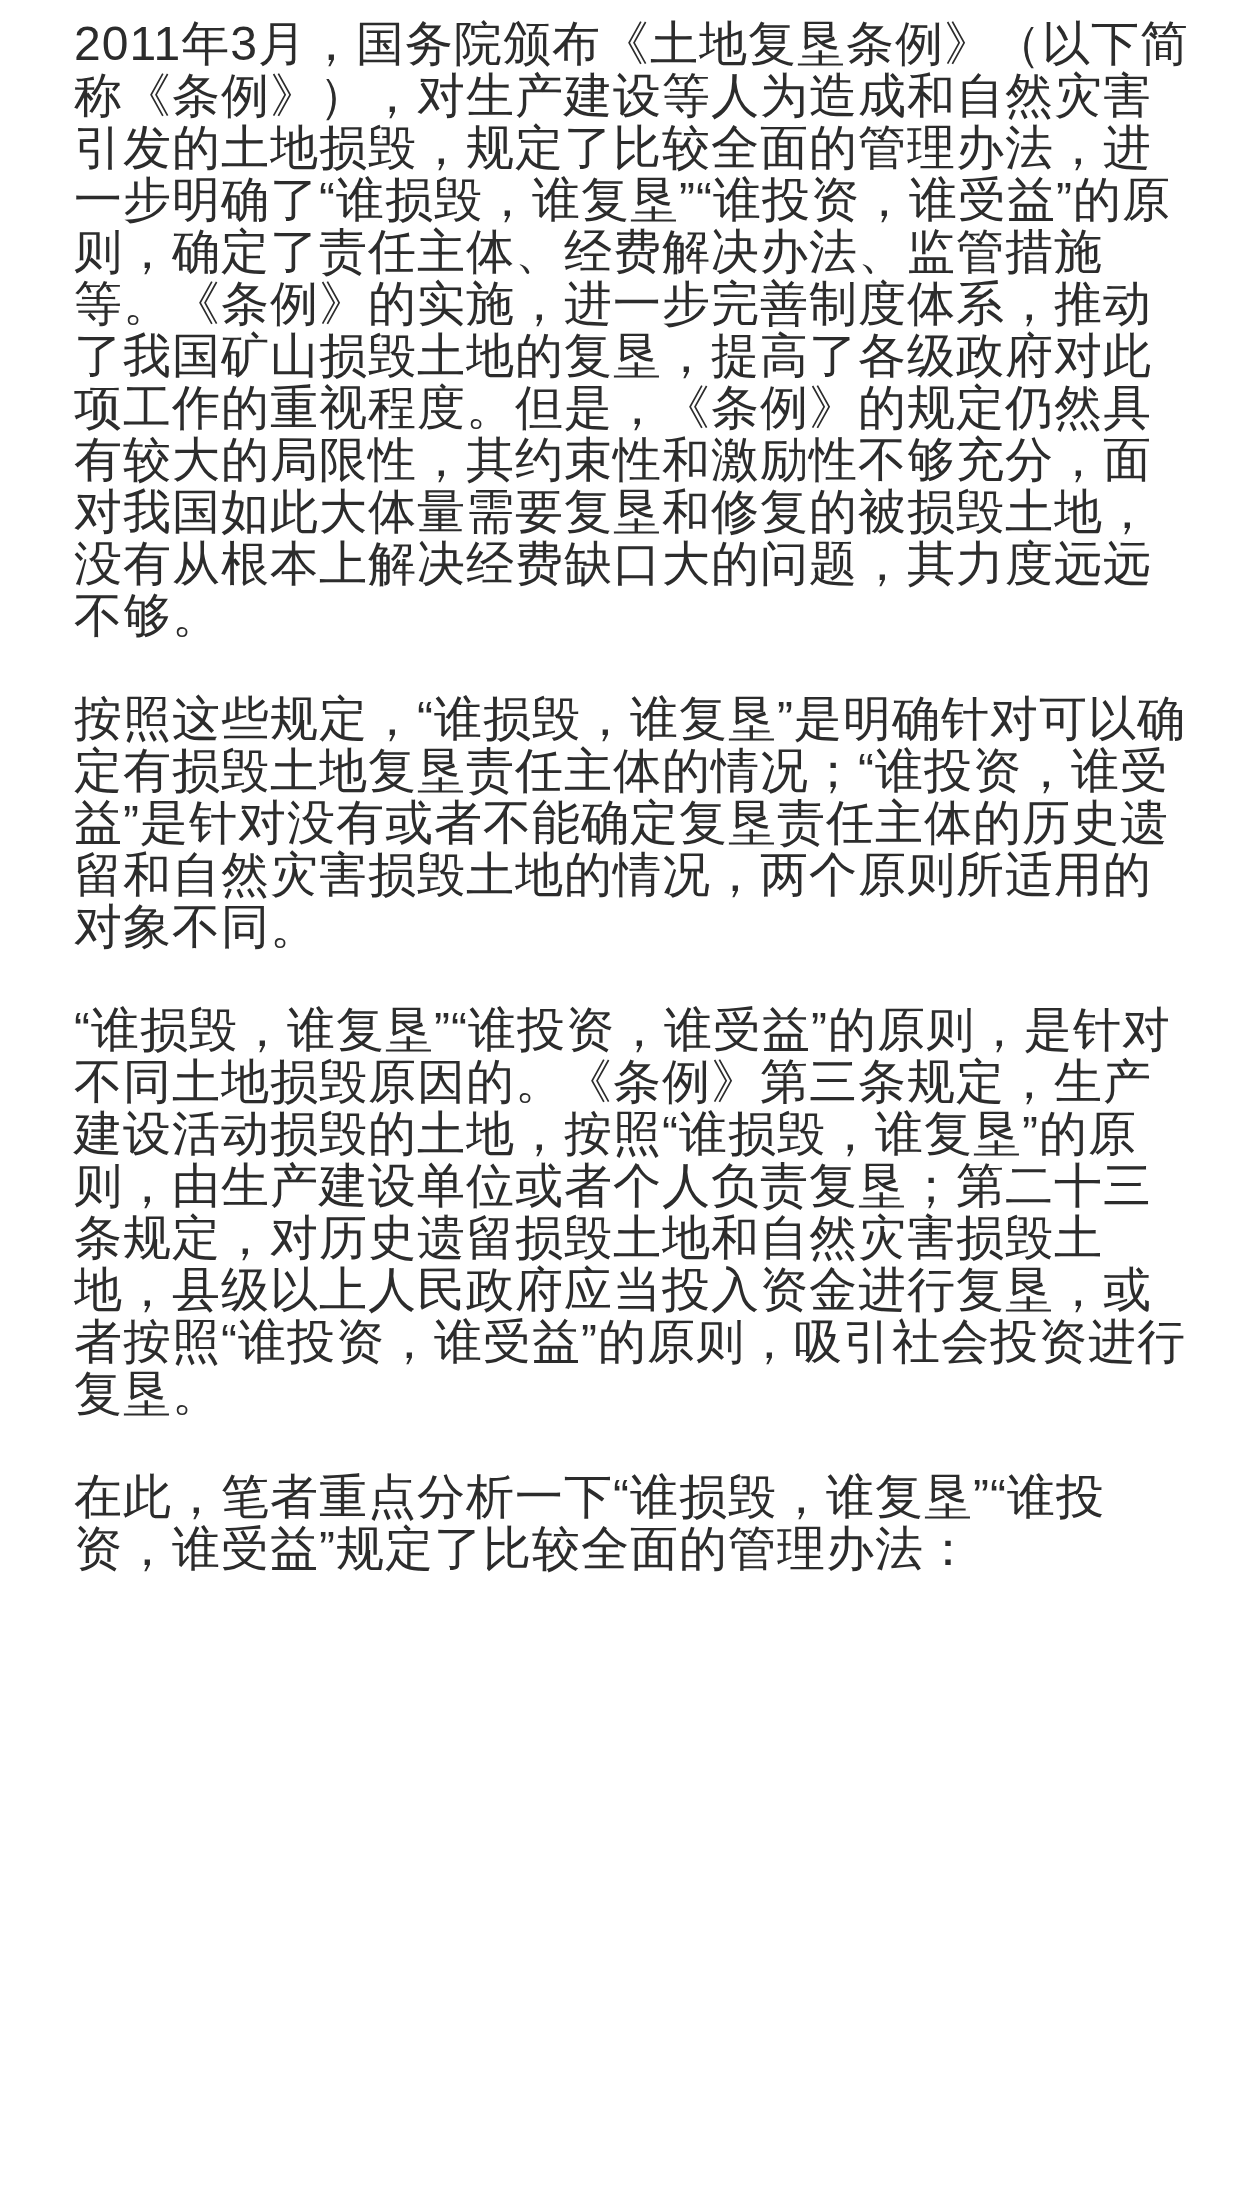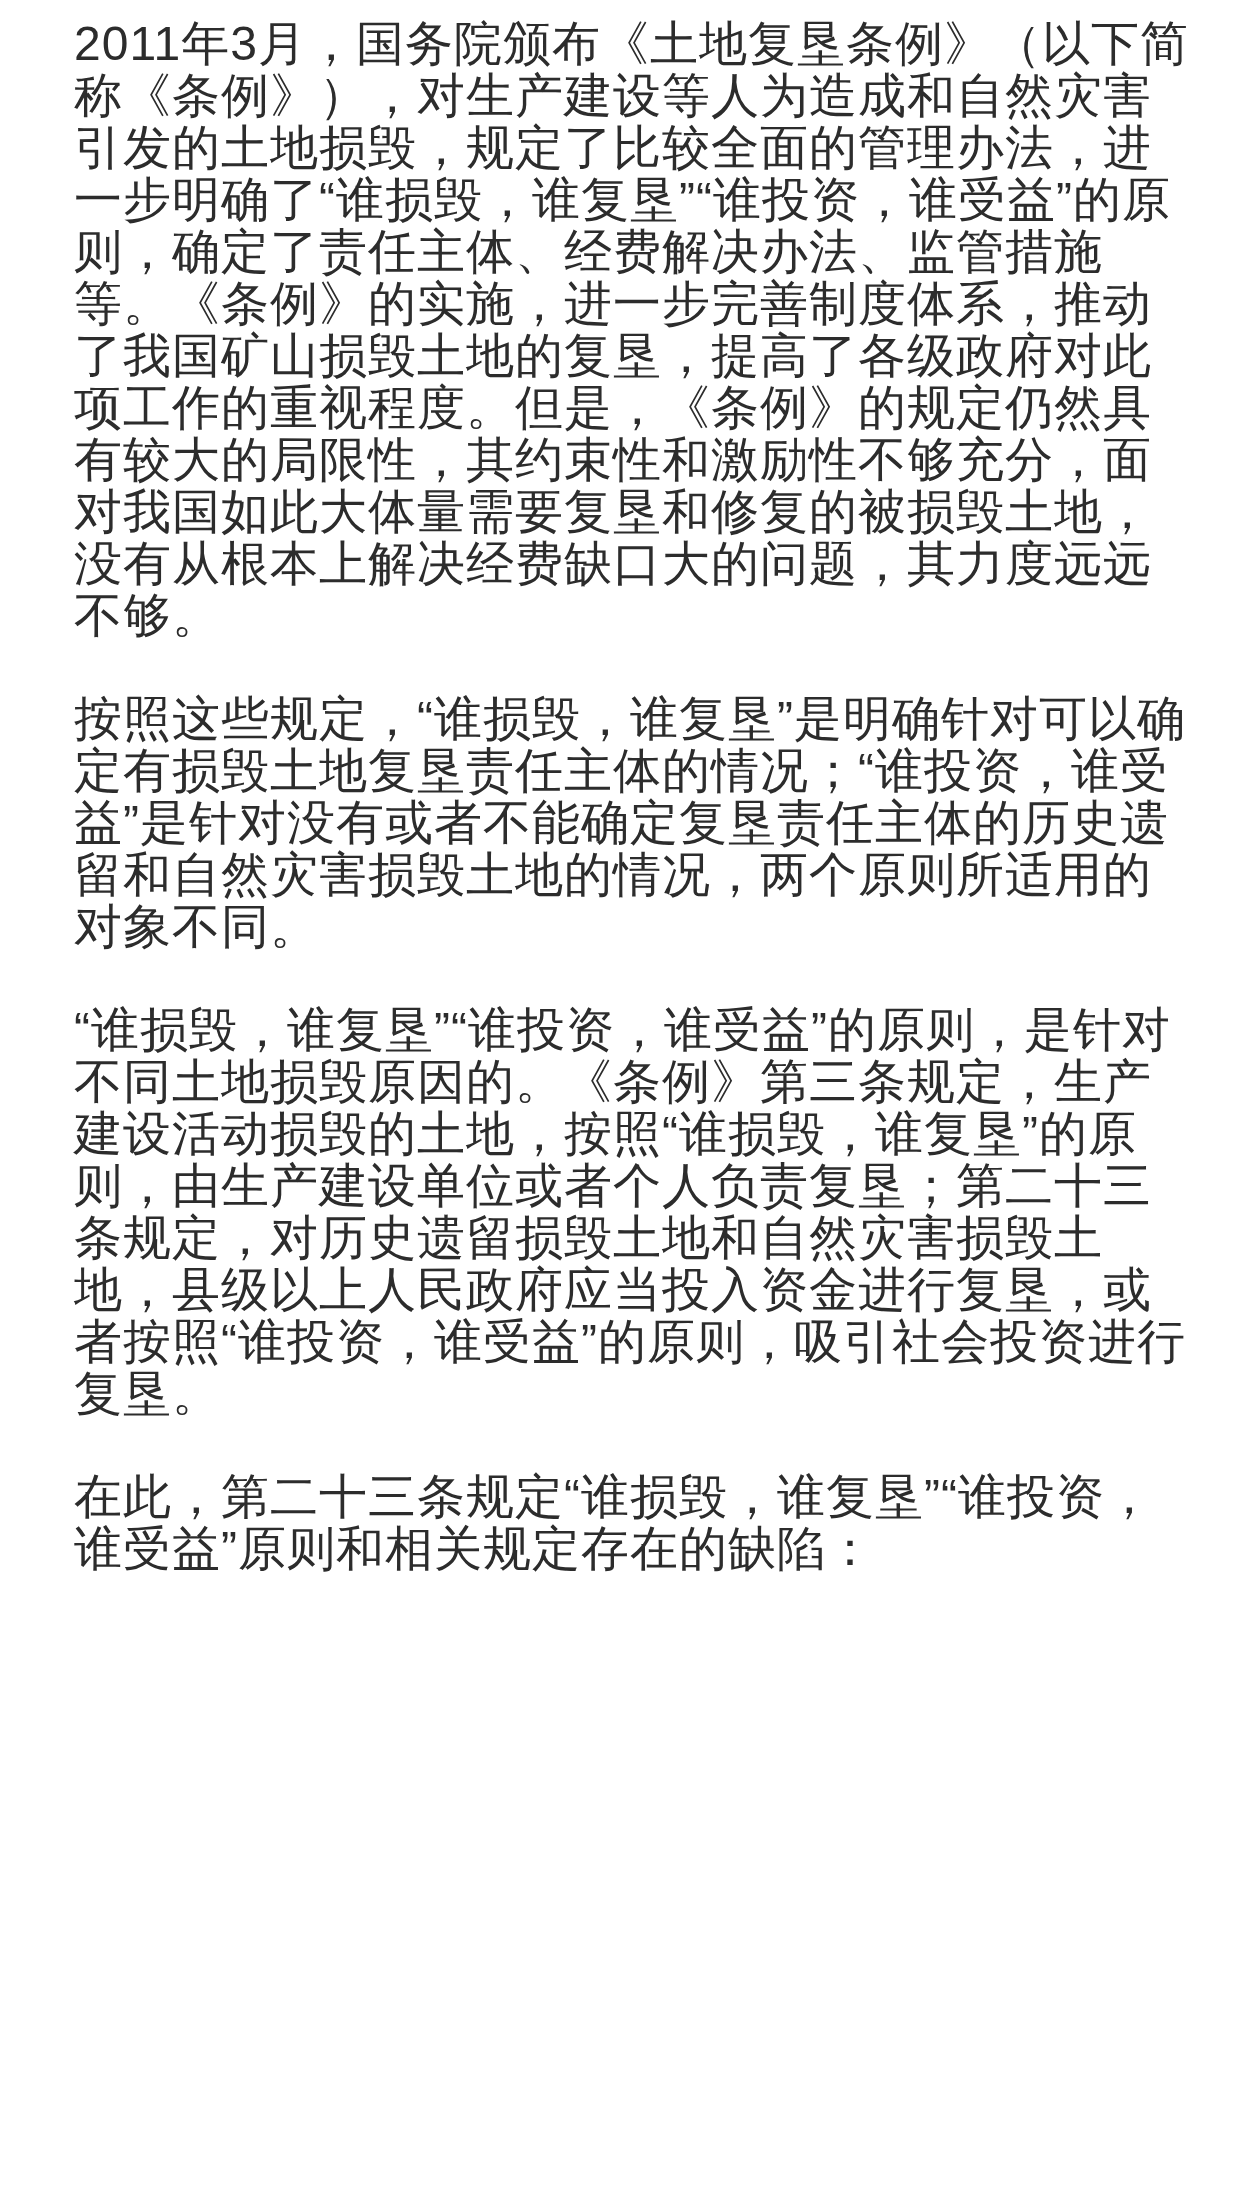--- a/index.html
+++ b/index.html
@@ -33,14 +33,14 @@
     margin-bottom: 0;
   }
 </style>
 </head>
 <body style="background: rgb(255, 255, 255);">
 
 <main class="article">
   <p class="para">2011年3月，国务院颁布《土地复垦条例》（以下简称《条例》），对生产建设等人为造成和自然灾害引发的土地损毁，规定了比较全面的管理办法，进一步明确了“谁损毁，谁复垦”“谁投资，谁受益”的原则，确定了责任主体、经费解决办法、监管措施等。《条例》的实施，进一步完善制度体系，推动了我国矿山损毁土地的复垦，提高了各级政府对此项工作的重视程度。但是，《条例》的规定仍然具有较大的局限性，其约束性和激励性不够充分，面对我国如此大体量需要复垦和修复的被损毁土地，没有从根本上解决经费缺口大的问题，其力度远远不够。</p>
   <p class="para">按照这些规定，“谁损毁，谁复垦”是明确针对可以确定有损毁土地复垦责任主体的情况；“谁投资，谁受益”是针对没有或者不能确定复垦责任主体的历史遗留和自然灾害损毁土地的情况，两个原则所适用的对象不同。</p>
   <p class="para">“谁损毁，谁复垦”“谁投资，谁受益”的原则，是针对不同土地损毁原因的。《条例》第三条规定，生产建设活动损毁的土地，按照“谁损毁，谁复垦”的原则，由生产建设单位或者个人负责复垦；第二十三条规定，对历史遗留损毁土地和自然灾害损毁土地，县级以上人民政府应当投入资金进行复垦，或者按照“谁投资，谁受益”的原则，吸引社会投资进行复垦。</p>
-  <p class="para">在此，第二十三条规定“谁损毁，谁复垦”“谁投资，谁受益”原则和相关规定存在的缺陷：</p>
+  <p class="para">在此，笔者重点分析一下“谁损毁，谁复垦”“谁投资，谁受益”规定了比较全面的管理办法：</p>
 </main>
 
 </body></html>

